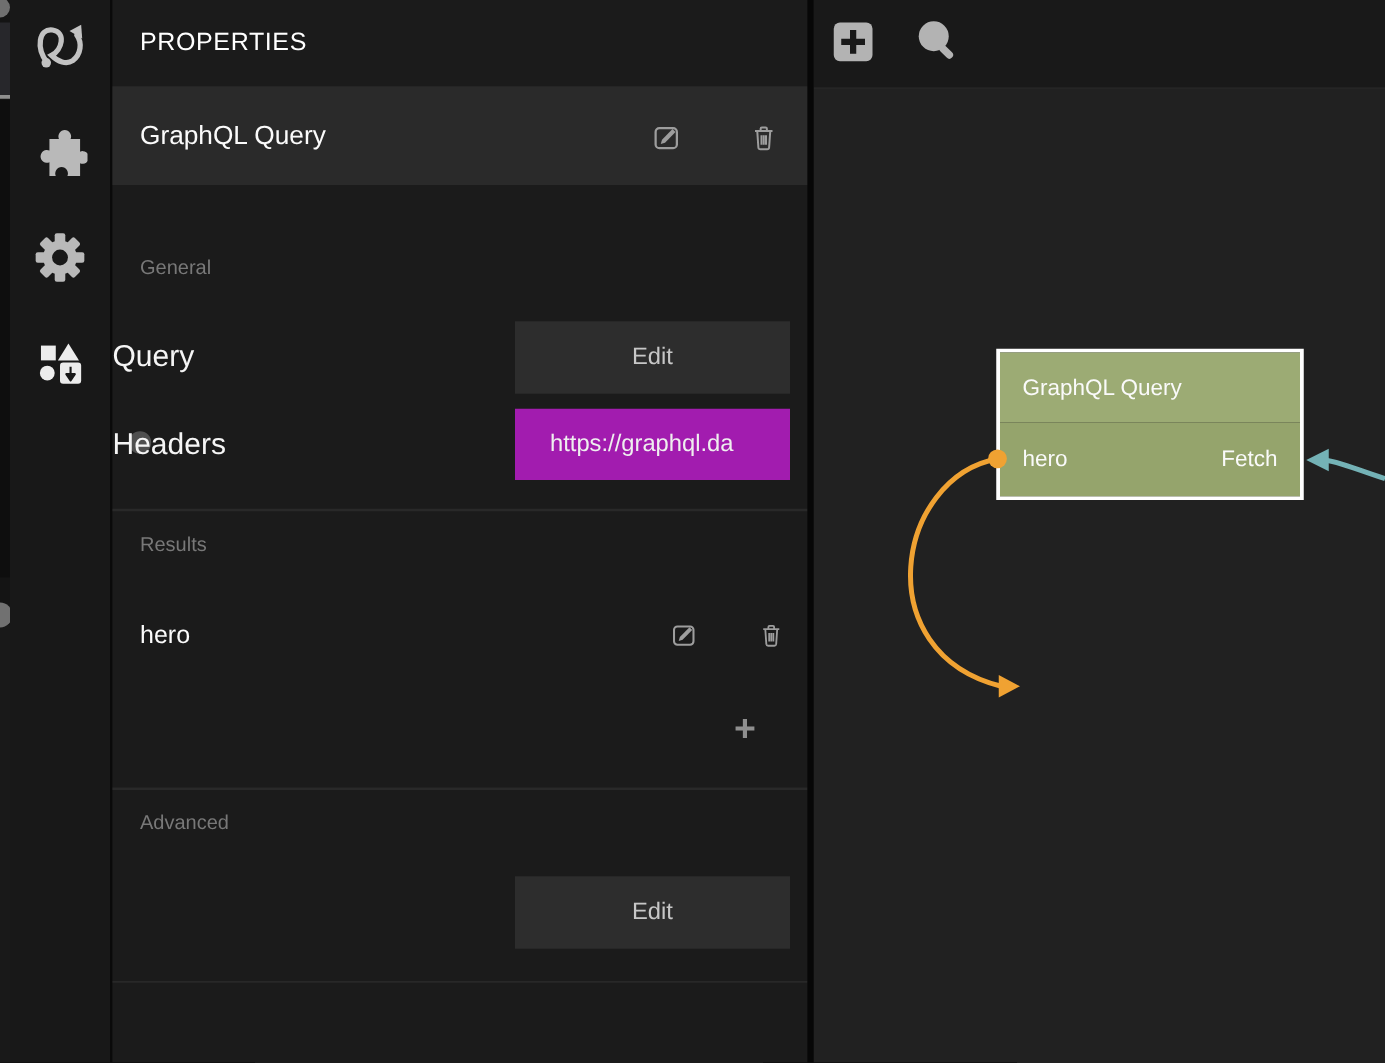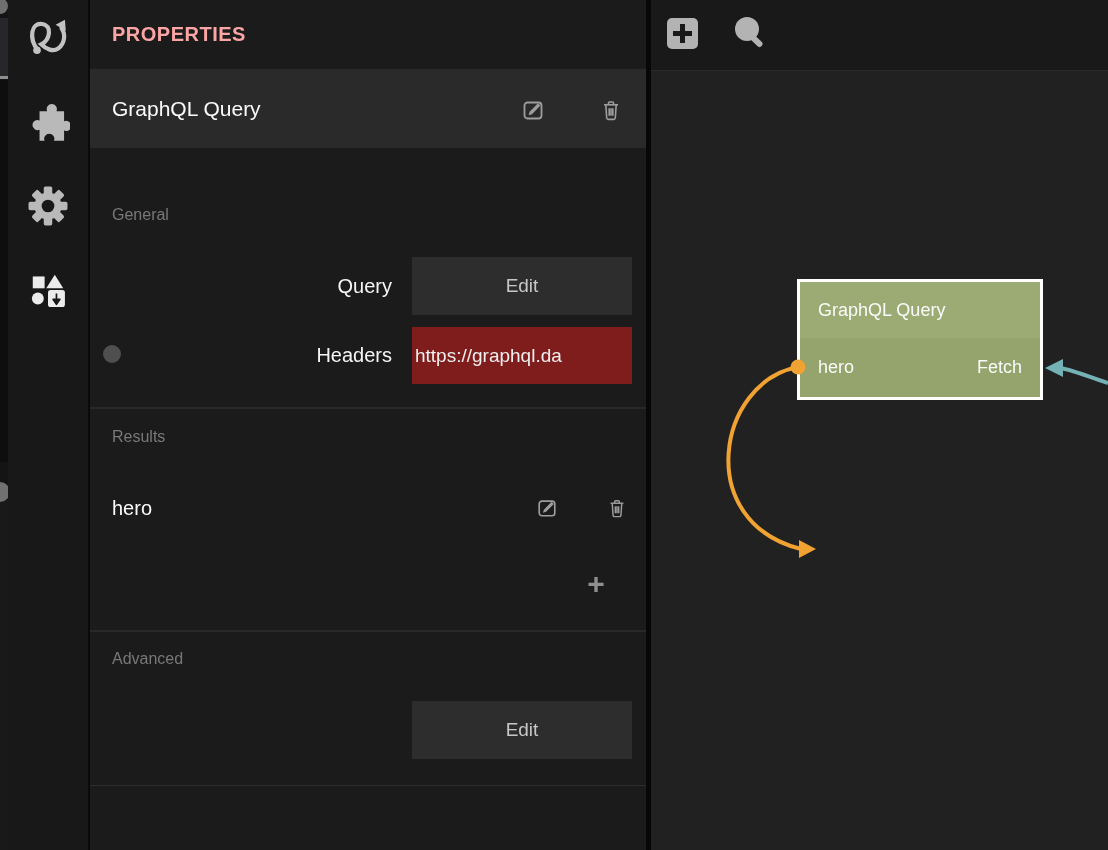--- a/index.html
+++ b/index.html
@@ -16,31 +16,31 @@
   .strip-knob-top{position:absolute;left:-8px;top:-2px;width:16px;height:16px;border-radius:50%;background:#6f6f6f;}
   .strip-knob-mid{position:absolute;left:-10px;top:482px;width:20px;height:20px;border-radius:50%;background:#717171;}
 
   
   .sidebar{position:absolute;left:8px;top:0;width:80px;height:850px;background:#181818;border-right:2px solid #0a0a0a;}
   .side-btn{position:absolute;left:18px;width:44px;height:44px;display:flex;align-items:center;justify-content:center;cursor:pointer;}
   .side-btn svg{display:block;}
 
   
   .props{position:absolute;left:90px;top:0;width:556px;height:850px;background:#1b1b1b;}
-  .props-title{position:absolute;left:22px;top:0;height:69px;line-height:69px;color:#fca5a5;
-               font-size:20px;font-weight:700;letter-spacing:.5px;}
+  .props-title{position:absolute;left:22px;top:0;height:69px;line-height:69px;color:#ffffff;
+               font-size:20px;font-weight:400;letter-spacing:.5px;}
   .node-row{position:absolute;left:0;top:69px;width:556px;height:79px;background:#2a2a2a;}
   .node-row-label{position:absolute;left:22px;top:0;height:79px;line-height:79px;color:#fbfbfb;font-size:21px;}
   .icon-btn{position:absolute;cursor:pointer;}
   .section-label{position:absolute;left:22px;color:#787878;font-size:16px;}
-  .field-label{position:absolute;left:0;width:302px;text-align:right;color:#f5f5f5;font-size:20px;}
+  .field-label{position:absolute;left:0;width:302px;color:#f5f5f5;font-size:24px;}
   .panel-btn{position:absolute;left:322px;width:220px;background:#2d2d2d;color:#c7c7c7;font-size:19px;
              display:flex;align-items:center;justify-content:center;cursor:pointer;border:none;}
-  .text-input{position:absolute;left:322px;width:220px;background:#7f1d1d;border:none;color:#efefef;
-              font-size:19px;padding:0 0 0 3px;box-sizing:border-box;font-family:"Liberation Sans",sans-serif;
+  .text-input{position:absolute;left:322px;width:220px;background:#a21caf;border:none;color:#efefef;
+              font-size:19px;padding:0 0 0 28px;box-sizing:border-box;font-family:"Liberation Sans",sans-serif;
               white-space:nowrap;overflow:hidden;outline:none;}
   .conn-dot{position:absolute;left:13px;top:345px;width:18px;height:18px;border-radius:50%;background:#4f4f4f;}
   .h-div{position:absolute;left:0;width:556px;height:2px;background:#292929;}
   .result-name{position:absolute;left:22px;top:480px;height:56px;line-height:56px;color:#fbfbfb;font-size:20px;}
   .add-btn{position:absolute;left:492px;top:566px;width:28px;height:36px;color:#8f8f8f;font-size:30px;
            font-weight:700;text-align:center;line-height:36px;cursor:pointer;}
 
   
   .canvas-div{position:absolute;left:646px;top:0;width:5px;height:850px;background:#070707;}
   .canvas{position:absolute;left:651px;top:0;width:457px;height:850px;background:#212121;overflow:hidden;}

